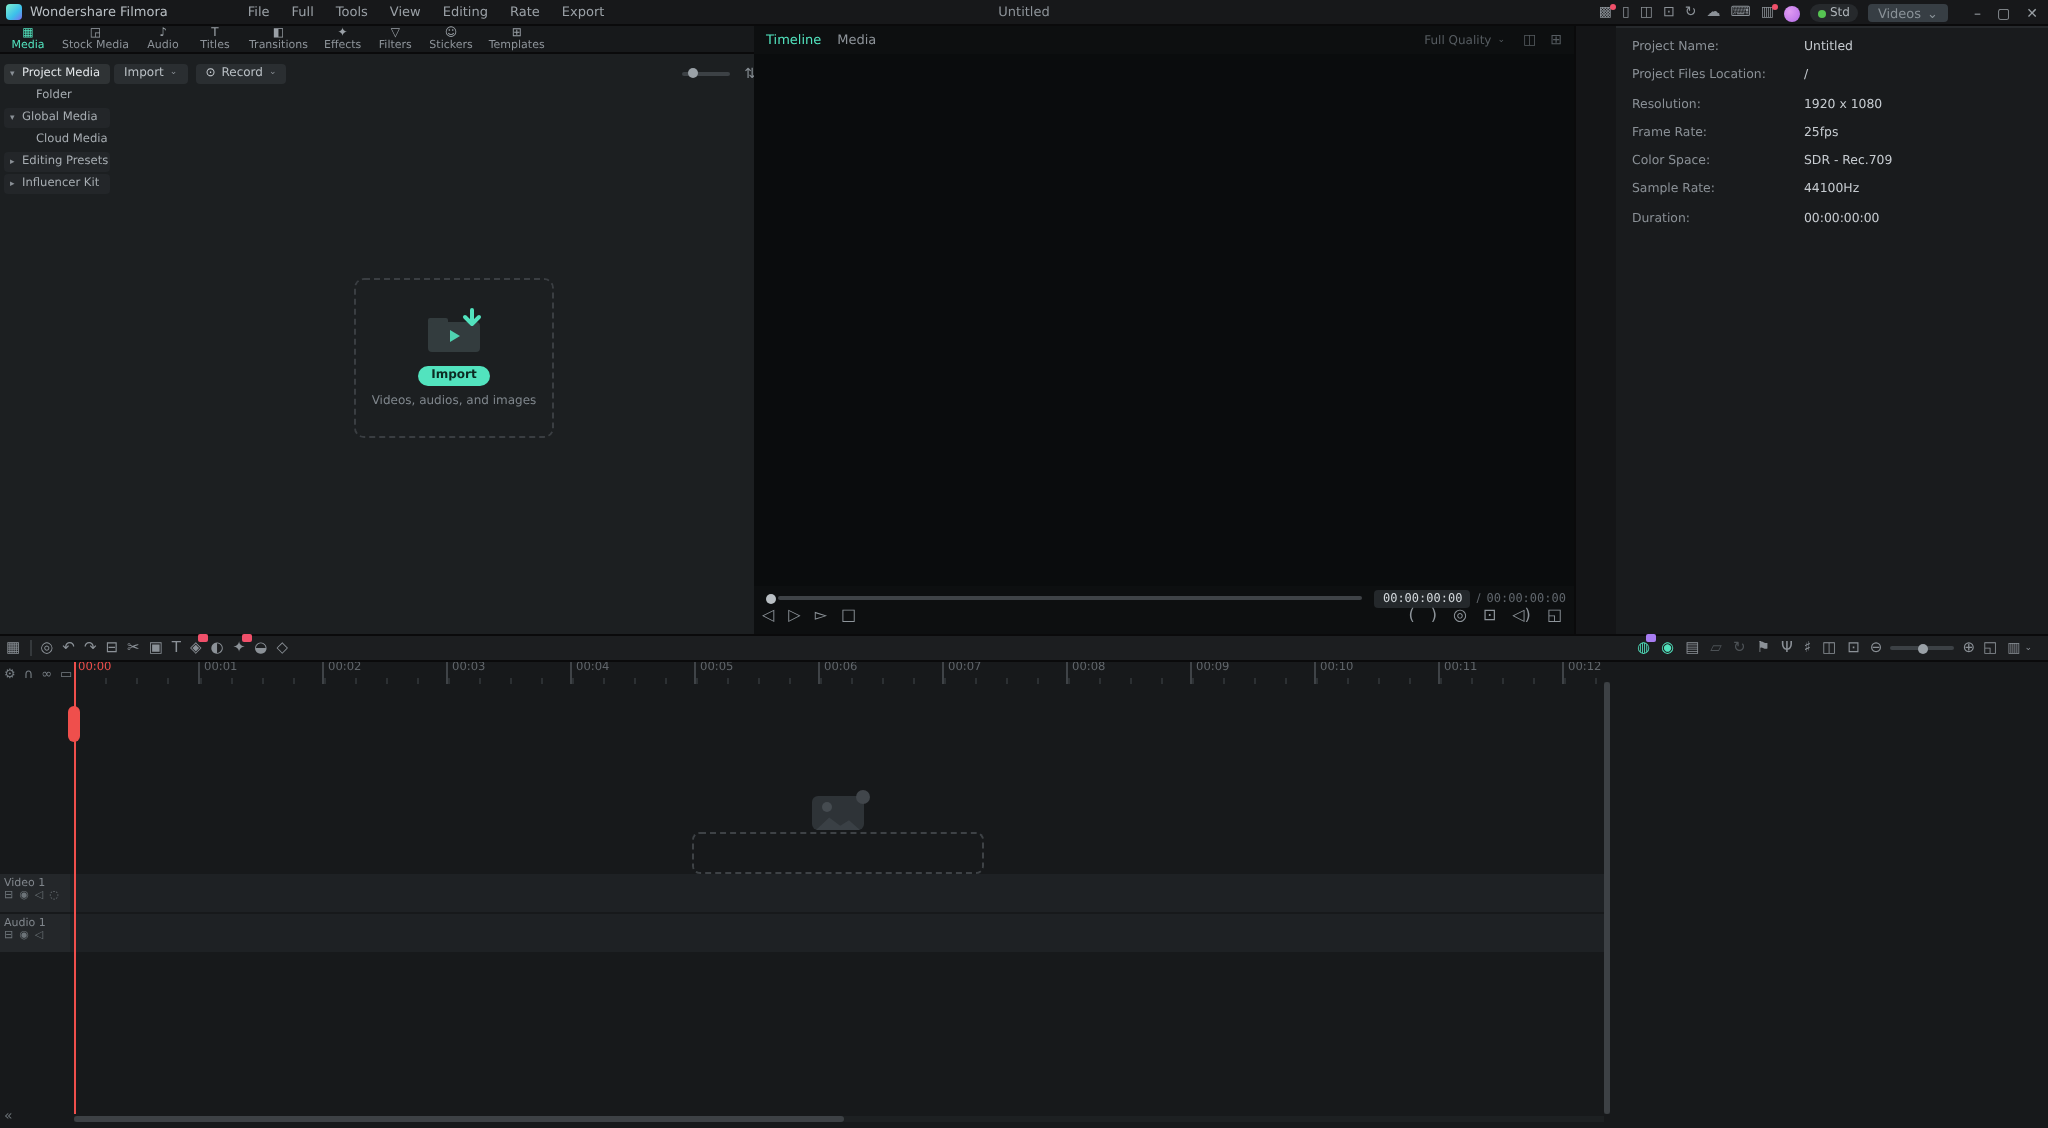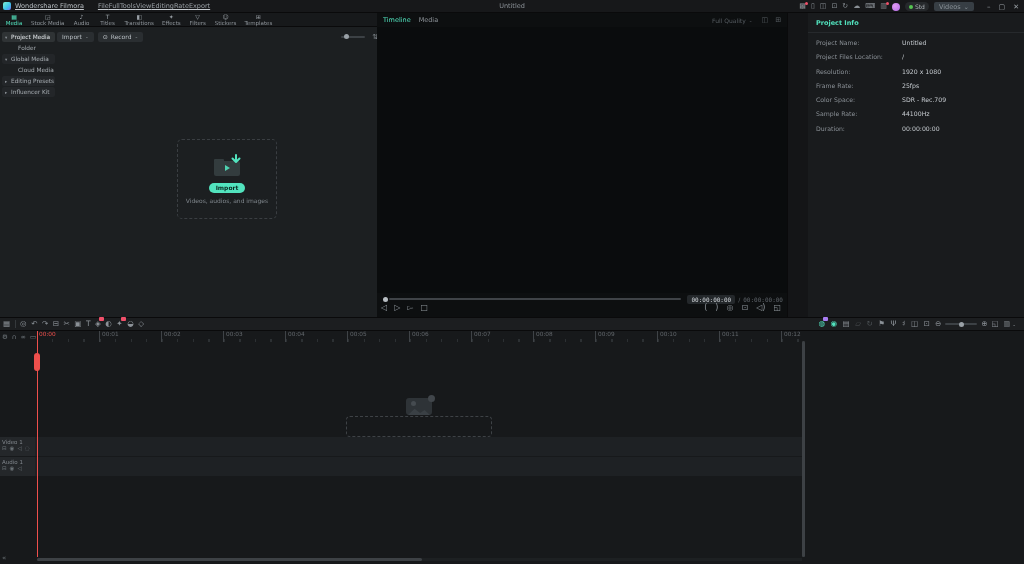--- a/index.html
+++ b/index.html
@@ -5,24 +5,24 @@
   :root{
     --accent:#52e3be; --playhead:#ef4f4c; --badge-red:#f0506a; --badge-purple:#a87df2;
     --txt:#c6cbd0; --txt-dim:#8a9096; --txt-faint:#5f656b;
     --panel:#1c1f21; --panel2:#191b1d; --black:#0d0f10;
   }
   *{box-sizing:border-box;margin:0;padding:0;font-family:"DejaVu Sans","Liberation Sans",sans-serif;}
   html,body{background:#0a0b0c;}
   .app{position:relative;width:1024px;height:564px;background:#141517;overflow:hidden;font-size:7px;color:var(--txt);}
 
   
-  .menubar{position:absolute;left:0;top:0;width:1024px;height:13px;background:#17181a;border-bottom:1px solid #0a0a0b;display:flex;align-items:center;text-decoration:underline;}
+  .menubar{position:absolute;left:0;top:0;width:1024px;height:13px;background:#17181a;border-bottom:1px solid #0a0a0b;display:flex;align-items:center;}
   .logo{width:8px;height:8px;border-radius:2px;margin:0 4px 0 3px;background:linear-gradient(135deg,#7ff0cf,#3cc0ea 60%,#7a6cf0);flex:0 0 auto;}
   .appname{color:#b9bfc4;font-size:6.5px;margin-right:14px;white-space:nowrap;}
-  .menus{display:flex;}
+  .menus{display:flex;gap:11px;margin-left:26px;}
   .menus .menu{color:#9aa0a6;font-size:6.5px;cursor:default;}
   .doc-title{position:absolute;left:50%;transform:translateX(-50%);color:#8d9399;font-size:6.5px;}
   .mb-right{position:absolute;right:3px;top:0;height:13px;display:flex;align-items:center;gap:5px;}
   .st-icons{display:flex;gap:5px;align-items:center;}
   .st-icon{position:relative;color:#8b9197;font-size:7px;line-height:1;}
   .st-icon .dot{position:absolute;top:-1px;right:-2px;width:3px;height:3px;border-radius:50%;background:var(--badge-red);}
   .avatar{width:8px;height:8px;border-radius:50%;background:radial-gradient(circle at 35% 35%,#e09bf2,#b56ce8);}
   .plan-badge{display:flex;align-items:center;gap:2px;background:#26292c;border-radius:5px;height:9px;padding:0 4px;color:#aeb4b9;font-size:6px;}
   .plan-badge .gdot{width:4px;height:4px;border-radius:50%;background:#56c452;}
   .export-btn{display:flex;align-items:center;gap:3px;background:#373e44;color:#8a9298;border-radius:2px;height:9px;padding:0 5px;font-size:6.5px;}
@@ -380,21 +380,20 @@
     <span class="tr-icon">(</span>
         <span class="tr-icon">)</span>
         <span class="tr-icon">◎</span>
         <span class="tr-icon">⊡</span>
         <span class="tr-icon">◁)</span>
         <span class="tr-icon">◱</span>
       </div>
   </div>
 
   <div class="info-panel">
-    <div class="info-title">Project Info</div>
     <div class="info-divider"></div>
     <div class="info-rows">
 
         <div class="info-row">
           <span class="info-label">Project Name:</span>
           <span class="info-value">Untitled</span>
         </div>
 
         <div class="info-row">
           <span class="info-label">Project Files Location:</span>

